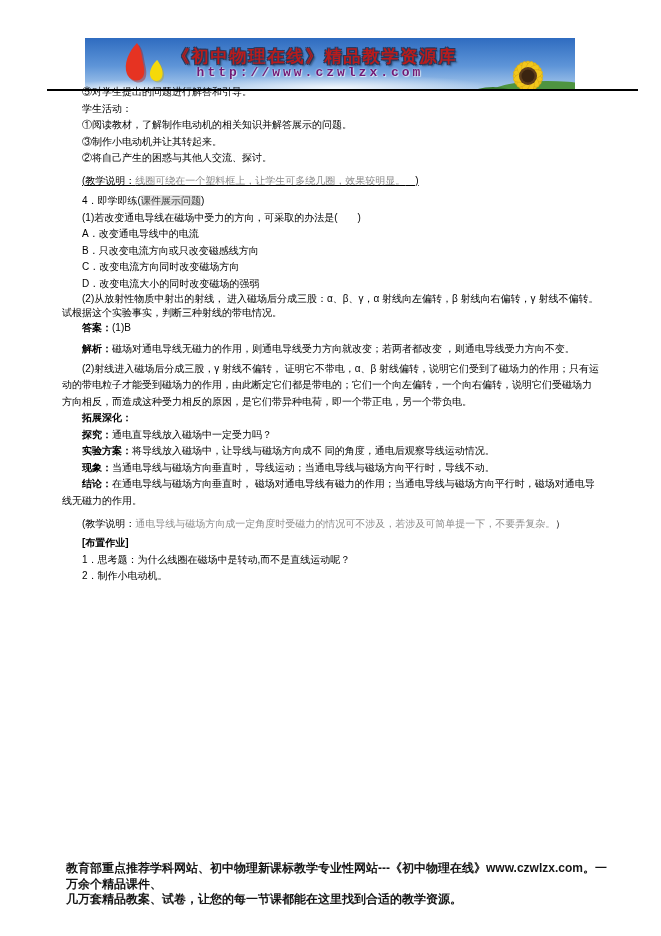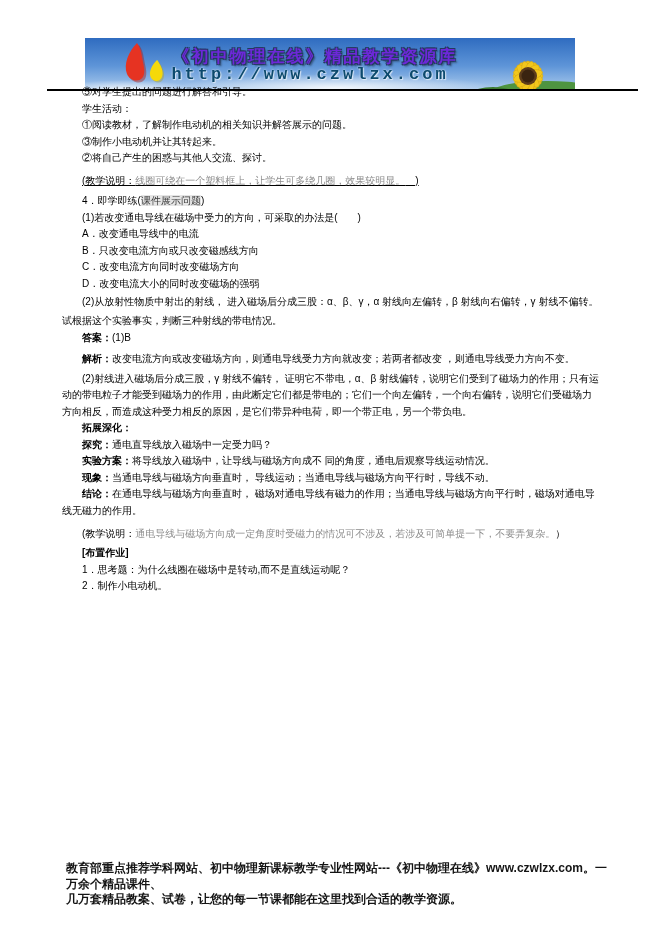--- a/index.html
+++ b/index.html
@@ -8,46 +8,46 @@
     font-family:"Liberation Sans",sans-serif;
   }
   .page{position:relative;width:661px;height:936px;background:#ffffff;}
 
   
   .banner{position:absolute;left:85px;top:38px;width:490px;height:51px;overflow:hidden;}
   .banner svg{position:absolute;left:0;top:0;}
   .banner-title{
     position:absolute;left:0;top:7px;width:490px;text-align:center;
     padding-right:30px;box-sizing:border-box;
-    color:#6d28d9;font-weight:bold;font-size:17px;letter-spacing:2px;
+    color:#b91c1c;font-weight:bold;font-size:17px;letter-spacing:2px;
     text-shadow:1px 1px 0 #243a5e,-1px 1px 0 #243a5e,1px -1px 0 #243a5e,-1px -1px 0 #243a5e,2px 2px 2px rgba(0,0,0,.45);
     white-space:nowrap;
   }
   .banner-url{
     position:absolute;left:0;top:27px;width:490px;text-align:center;
     padding-right:40px;box-sizing:border-box;
-    color:#0c4a6e;font-weight:bold;font-size:17px;letter-spacing:3px;
+    color:#701a75;font-weight:bold;font-size:13px;letter-spacing:3px;
     font-family:"Liberation Mono","DejaVu Sans Mono",monospace;
     text-shadow:0 0 2px rgba(255,255,255,.9),1px 1px 1px rgba(255,255,255,.6);
     white-space:nowrap;
   }
   .header-rule{position:absolute;left:47px;top:89px;width:591px;height:2px;background:#000;}
 
   
   .content{
     position:absolute;left:62px;top:84px;width:538px;
     font-size:10px;line-height:16.5px;color:#000;
   }
   .para{text-indent:2em;}
   .s-bold{font-weight:bold;}
   .s-gray{color:#8c8c8c;}
   .s-shaded{color:#3a3a3a;background:#e5e5e5;}
   .mt6{margin-top:6px;text-decoration:underline;}
   .mt4{margin-top:4px;}
-  .lh19{line-height:19px;}
+  .lh19{line-height:14px;}
   .lh22{line-height:22px;}
   .lh24{line-height:24px;}
 
   
   .footer{
     position:absolute;left:66px;top:861px;width:548px;
     font-size:12px;font-weight:bold;line-height:15.5px;color:#141414;
   }
 </style>
 </head>
@@ -114,21 +114,21 @@
       <div class="para"><span class="s-normal">②将自己产生的困惑与其他人交流、探讨。</span></div>
       <div class="para mt6"><span class="s-normal">(教学说明：</span><span class="s-gray">线圈可绕在一个塑料框上，让学生可多绕几圈，效果较明显。</span><span class="s-normal">　)</span></div>
       <div class="para mt4"><span class="s-normal">4．即学即练(</span><span class="s-shaded">课件展示问题</span><span class="s-normal">)</span></div>
       <div class="para"><span class="s-normal">(1)若改变通电导线在磁场中受力的方向，可采取的办法是(　　)</span></div>
       <div class="para"><span class="s-normal">A．改变通电导线中的电流</span></div>
       <div class="para"><span class="s-normal">B．只改变电流方向或只改变磁感线方向</span></div>
       <div class="para"><span class="s-normal">C．改变电流方向同时改变磁场方向</span></div>
       <div class="para"><span class="s-normal">D．改变电流大小的同时改变磁场的强弱</span></div>
       <div class="para lh19"><span class="s-normal">(2)从放射性物质中射出的射线， 进入磁场后分成三股：α、β、γ，α 射线向左偏转，β 射线向右偏转，γ 射线不偏转。试根据这个实验事实，判断三种射线的带电情况。</span></div>
       <div class="para"><span class="s-bold">答案：</span><span class="s-normal">(1)B</span></div>
-      <div class="para lh24"><span class="s-bold">解析：</span><span class="s-normal">改变电流方向或改变磁场方向，则通电导线受力方向就改变；若两者都改变 ，则通电导线受力方向不变。</span></div>
+      <div class="para lh24"><span class="s-bold">解析：</span><span class="s-normal">磁场对通电导线无磁力的作用，则通电导线受力方向就改变；若两者都改变 ，则通电导线受力方向不变。</span></div>
       <div class="para"><span class="s-normal">(2)射线进入磁场后分成三股，γ 射线不偏转， 证明它不带电，α、β 射线偏转，说明它们受到了磁场力的作用；只有运动的带电粒子才能受到磁场力的作用，由此断定它们都是带电的；它们一个向左偏转，一个向右偏转，说明它们受磁场力方向相反，而造成这种受力相反的原因，是它们带异种电荷，即一个带正电，另一个带负电。</span></div>
       <div class="para"><span class="s-bold">拓展深化：</span></div>
       <div class="para"><span class="s-bold">探究：</span><span class="s-normal">通电直导线放入磁场中一定受力吗？</span></div>
       <div class="para"><span class="s-bold">实验方案：</span><span class="s-normal">将导线放入磁场中，让导线与磁场方向成不 同的角度，通电后观察导线运动情况。</span></div>
       <div class="para"><span class="s-bold">现象：</span><span class="s-normal">当通电导线与磁场方向垂直时， 导线运动；当通电导线与磁场方向平行时，导线不动。</span></div>
       <div class="para"><span class="s-bold">结论：</span><span class="s-normal">在通电导线与磁场方向垂直时， 磁场对通电导线有磁力的作用；当通电导线与磁场方向平行时，磁场对通电导线无磁力的作用。</span></div>
       <div class="para mt4 lh22"><span class="s-normal">(教学说明：</span><span class="s-gray">通电导线与磁场方向成一定角度时受磁力的情况可不涉及，若涉及可简单提一下，不要弄复杂。</span><span class="s-normal">）</span></div>
       <div class="para"><span class="s-bold">[布置作业]</span></div>
       <div class="para"><span class="s-normal">1．思考题：为什么线圈在磁场中是转动,而不是直线运动呢？</span></div>
       <div class="para"><span class="s-normal">2．制作小电动机。</span></div>

